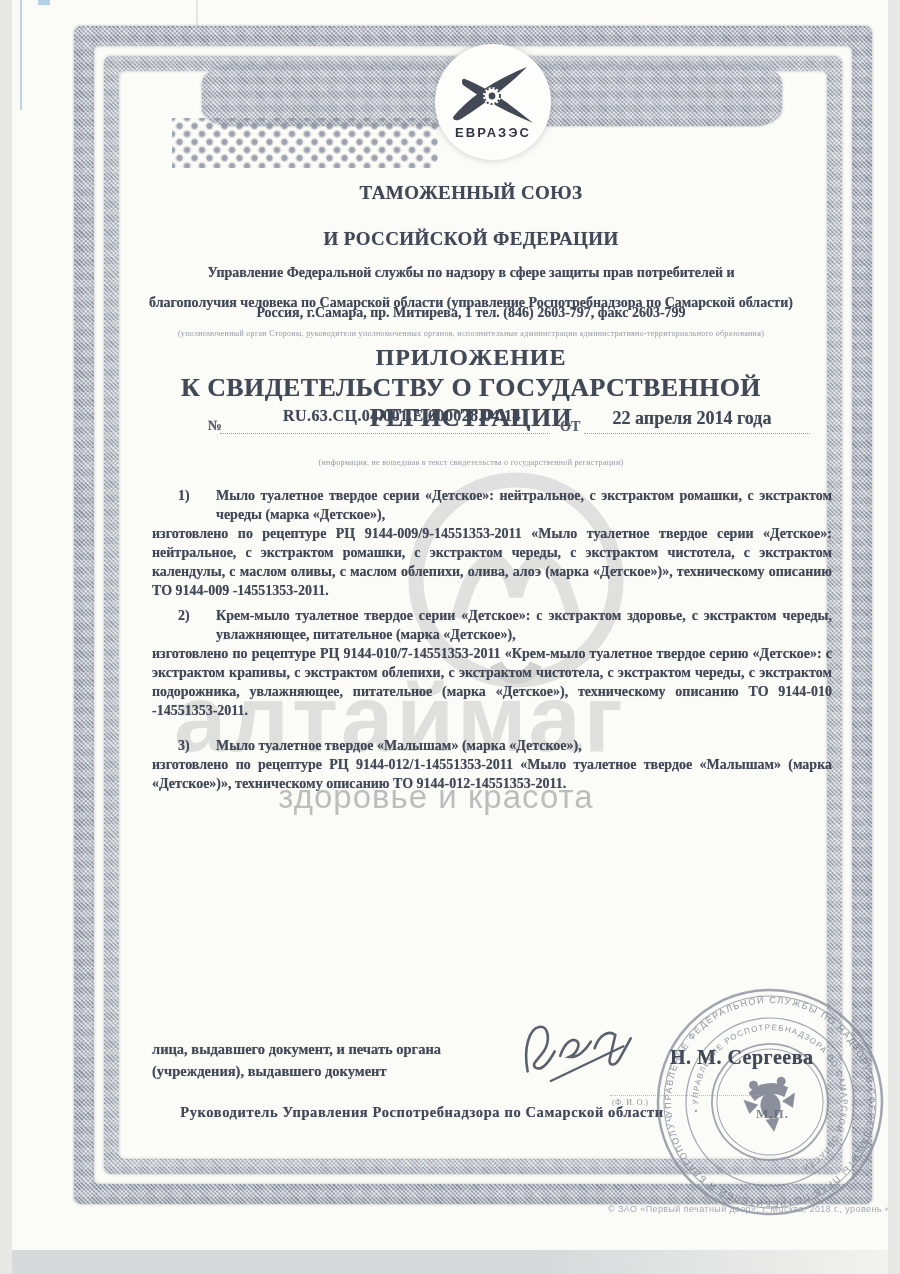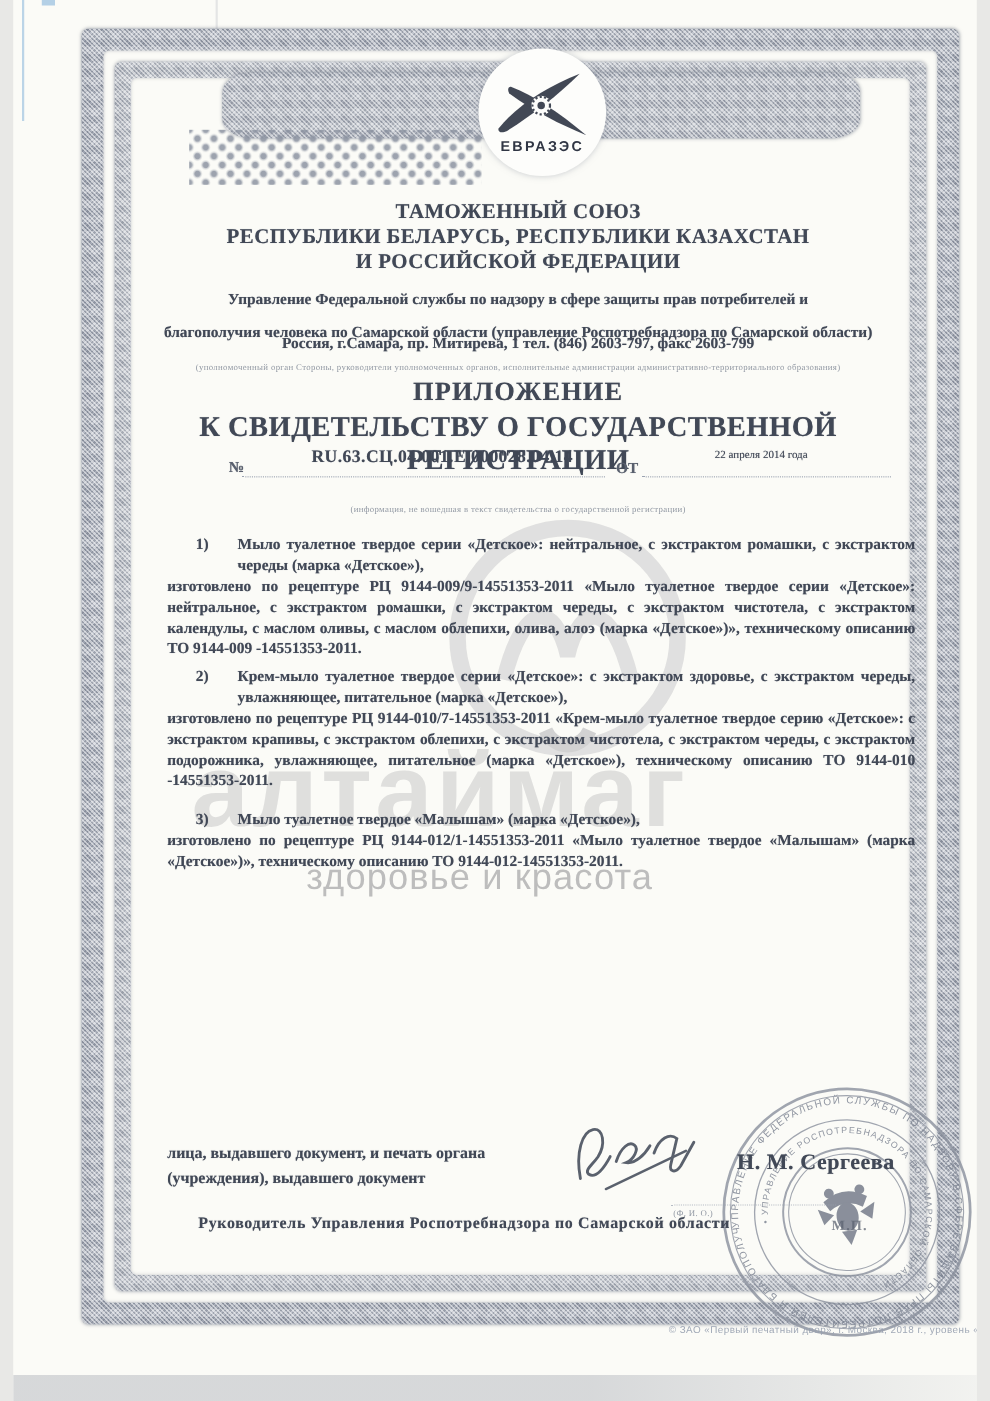--- a/index.html
+++ b/index.html
@@ -35,21 +35,21 @@
         letter-spacing:2px;color:#303644;margin-top:-2px;}
   
   .ctr{left:92px;right:50px;text-align:center;}
   .ink{color:#414856;text-shadow:0 0 .7px rgba(65,72,90,.55);}
   .hdr{font-weight:bold;font-size:19px;line-height:23px;letter-spacing:.4px;}
   .auth{font-weight:bold;font-size:14px;line-height:20px;}
   .tiny{font-size:8px;color:#78808f;letter-spacing:.3px;opacity:.8;filter:blur(.2px);}
   .title1{font-weight:bold;font-size:24px;letter-spacing:1px;}
   .title2{font-weight:bold;font-size:26px;letter-spacing:.4px;}
   .regnum{font-weight:bold;font-size:16px;letter-spacing:.4px;}
-  .regdate{font-weight:normal;font-size:10px;}
+  .regdate{font-weight:bold;font-size:18px;}
   .reglabel{font-weight:bold;font-size:14px;color:#59606e;}
   .dotline{border-bottom:1.5px dotted #9aa2b0;height:1px;}
   .bodytext{left:140px;right:56px;top:486px;font-weight:bold;font-size:14px;line-height:19px;text-align:justify;}
   .group{position:relative;}
   .item{padding-left:64px;position:relative;}
   .inum{position:absolute;left:26px;top:0;}
   .g2{margin-top:6px;} .g3{margin-top:16px;}
   
   .wm{color:#c9c9c9;font-family:"Liberation Sans",sans-serif;pointer-events:none;text-align:right;}
   .wm-brand{left:162px;top:672px;font-size:94px;font-weight:bold;letter-spacing:3px;opacity:.55;line-height:1;}
@@ -95,21 +95,20 @@
         <path d="M16 14 C36 22 58 36 84 58 C60 48 36 36 14 20 C12 17 13 13 16 14 Z"></path>
         <circle cx="43" cy="31" r="9" fill="#fdfdfb"></circle>
         <circle cx="43" cy="31" r="8" fill="none" stroke="#333947" stroke-width="2" stroke-dasharray="2 2"></circle>
         <circle cx="43" cy="31" r="3.4"></circle>
       </g>
     </svg>
     <div class="logo-name">ЕВРАЗЭС</div>
   </div>
 
   <div class="abs ctr ink hdr" style="top:181px;">ТАМОЖЕННЫЙ СОЮЗ</div>
-  <div class="abs ctr ink hdr" style="top:204px;">РЕСПУБЛИКИ БЕЛАРУСЬ, РЕСПУБЛИКИ КАЗАХСТАН</div>
   <div class="abs ctr ink hdr" style="top:227px;">И РОССИЙСКОЙ ФЕДЕРАЦИИ</div>
 
   <div class="abs ctr ink auth" style="top:263px;">Управление Федеральной службы по надзору в сфере защиты прав потребителей и</div>
   <div class="abs ctr ink auth" style="top:293px;">благополучия человека по Самарской области  (управление Роспотребнадзора по Самарской области)</div>
   <div class="abs ctr ink auth" style="top:303px;">Россия, г.Самара, пр. Митирева, 1 тел. (846) 2603-797, факс 2603-799</div>
   <div class="abs ctr ink title1" style="top:344px;">ПРИЛОЖЕНИЕ</div>
 
   <div class="abs ctr tiny" style="top:329px;">(уполномоченный орган Стороны, руководители уполномоченных органов, исполнительные администрации административно-территориального образования)</div>
   <div class="abs ctr ink title2" style="top:373px;">К СВИДЕТЕЛЬСТВУ О ГОСУДАРСТВЕННОЙ РЕГИСТРАЦИИ</div>
 

